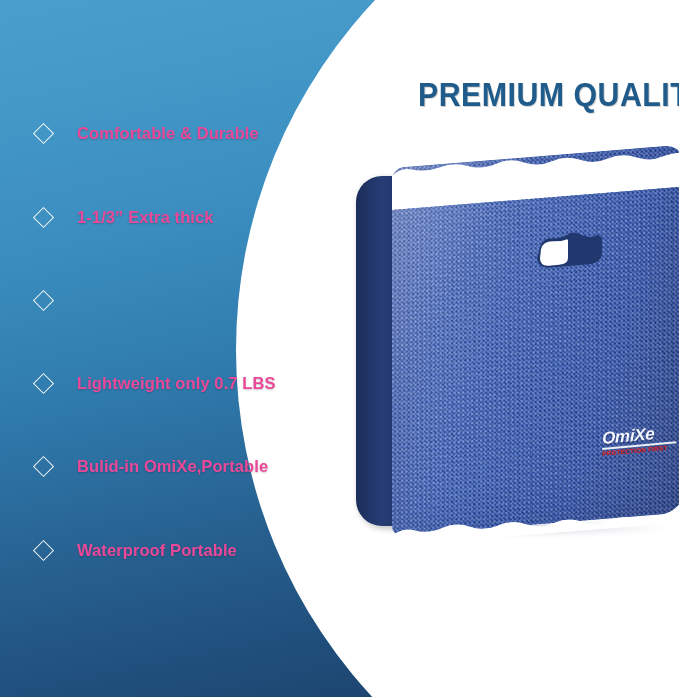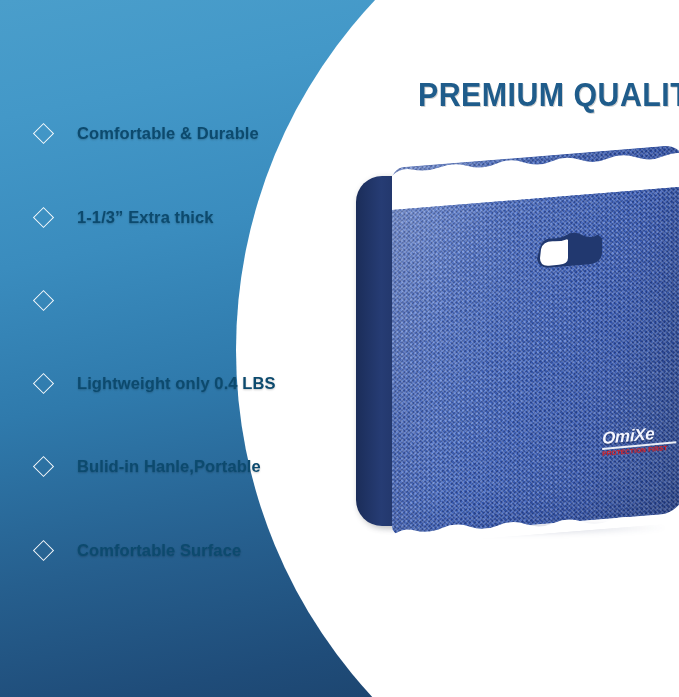--- a/index.html
+++ b/index.html
@@ -84,21 +84,21 @@
   .diamond-icon {
     width: 13px;
     height: 13px;
     border: 1.6px solid #ffffff;
     transform: rotate(45deg);
     flex: 0 0 auto;
     opacity: 0.95;
   }
   .feature-label {
     margin-left: 26px;
-    color: #0c4a6e;
+    color: #ec4899;
     font-size: 16.5px;
     font-weight: 700;
     white-space: nowrap;
     letter-spacing: 0.1px;
     text-shadow: 0 1px 2px rgba(0,0,0,0.22);
     text-align: center;
   }
 
   
   .product {
@@ -268,31 +268,31 @@
       <span class="diamond-icon"></span>
       <span class="feature-label">1-1/3” Extra thick</span>
     </div>
 
     <div class="feature-row" style="top:287px">
       <span class="diamond-icon"></span>
     </div>
 
     <div class="feature-row" style="top:370px">
       <span class="diamond-icon"></span>
-      <span class="feature-label">Lightweight only 0.4 LBS</span>
+      <span class="feature-label">Lightweight only 0.7 LBS</span>
     </div>
 
     <div class="feature-row" style="top:453px">
       <span class="diamond-icon"></span>
-      <span class="feature-label">Bulid-in Hanle,Portable</span>
+      <span class="feature-label">Bulid-in OmiXe,Portable</span>
     </div>
 
     <div class="feature-row" style="top:537px">
       <span class="diamond-icon"></span>
-      <span class="feature-label">Comfortable Surface</span>
+      <span class="feature-label">Waterproof Portable</span>
     </div>
 
   </div>
 
   <div class="product">
 
     <div class="mat-shadow"></div>
 
     <div class="mat-side"></div>
 

